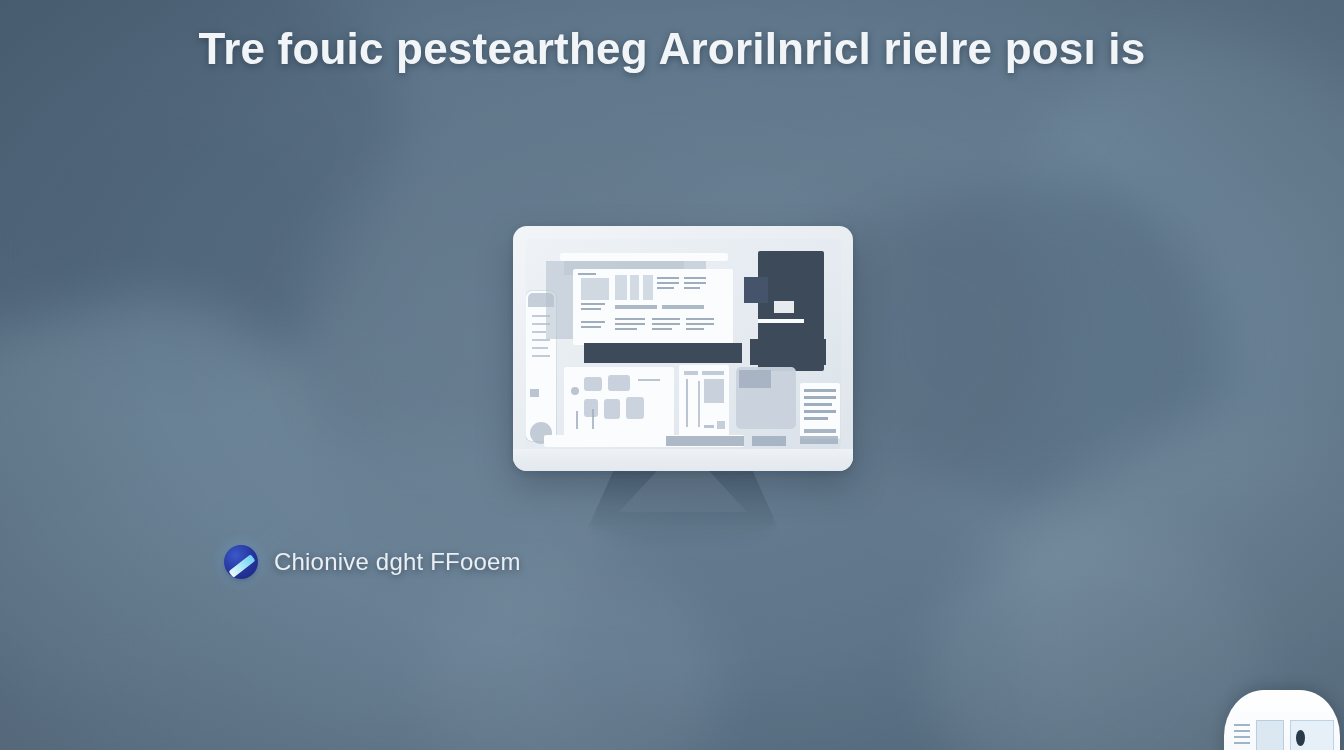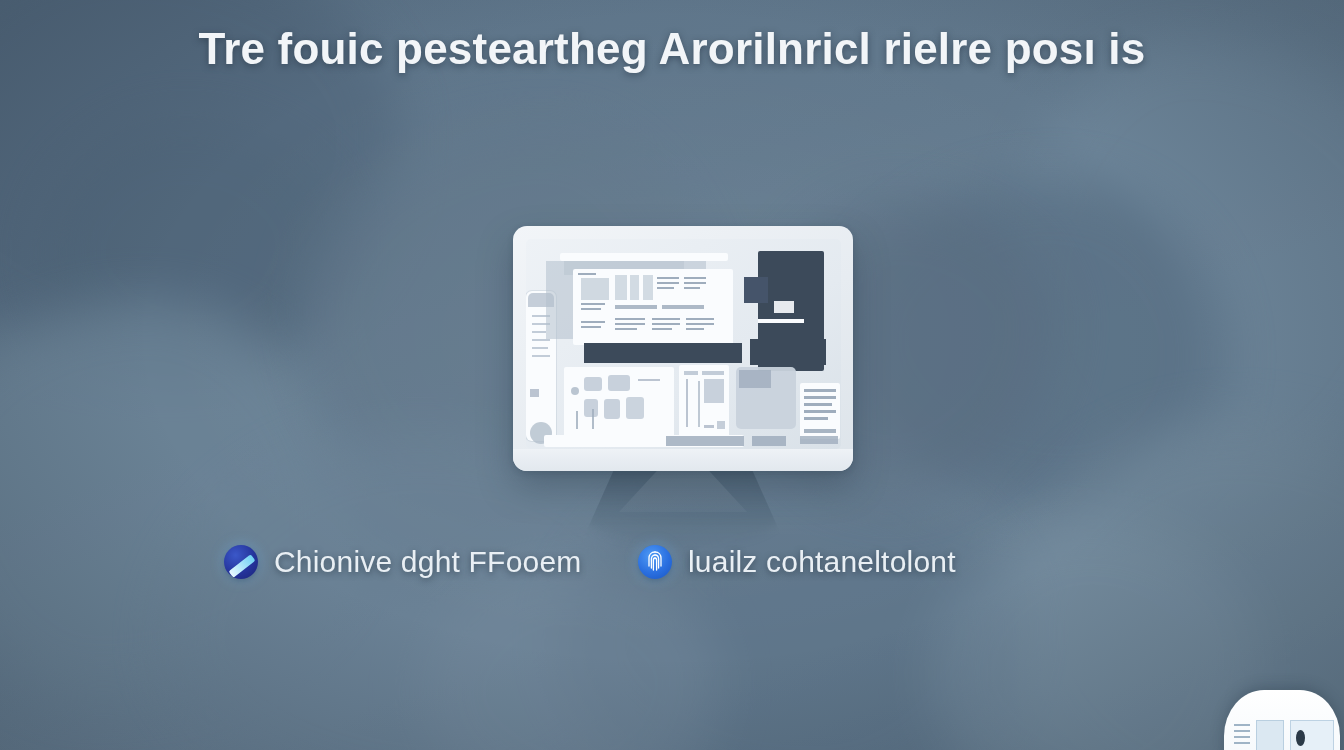--- a/index.html
+++ b/index.html
@@ -189,21 +189,21 @@
   }
   .ic-crescent:after {
     content:"";
     position:absolute; right:-4px; bottom:-5px;
     width:30px; height:30px;
     background:linear-gradient(135deg,#d7f1ff,#4fc2ee);
     border-radius:50%;
     clip-path:polygon(0% 100%, 100% 100%, 100% 0%);
   }
   .bullet-label {
-    font-size:30px;
+    font-size:24px;
     color:#e9eff4;
     letter-spacing:.2px;
     white-space:nowrap;
     text-shadow:0 2px 6px rgba(33,48,62,.6);
   }
 
   
   #corner-badge {
     position:absolute;
     right:4px; bottom:-18px;
@@ -345,33 +345,20 @@
   </div>
 
   <div id="bullets">
 
     <div class="bullet">
       <span class="bullet-icon ic-pen"></span>
       <span class="bullet-label">Chionive dght FFooem</span>
     </div>
 
 
-    <div class="bullet">
-      <span class="bullet-icon ic-fingerprint">
-        <svg width="20" height="24" viewBox="0 0 20 24" fill="none" stroke="#ffffff" stroke-width="1.3" stroke-linecap="round">
-          <path d="M10 2c-4 0-6 3-6 6v8"></path>
-          <path d="M10 5c-2.6 0-3.6 2-3.6 4.2V18"></path>
-          <path d="M10 8c-1.2 0-1.6 1-1.6 2.2V20"></path>
-          <path d="M10 2c4 0 6 3 6 6v8"></path>
-          <path d="M10 5c2.6 0 3.6 2 3.6 4.2V18"></path>
-          <path d="M10 8c1.2 0 1.6 1 1.6 2.2V20"></path>
-        </svg>
-      </span>
-      <span class="bullet-label">luailz cohtaneltolont</span>
-    </div>
 
   </div>
 
   <div id="corner-badge">
     <div class="cb" style="left:10px; top:34px; width:16px; height:2px; background:#9fb4c6;"></div>
     <div class="cb" style="left:10px; top:40px; width:16px; height:2px; background:#9fb4c6;"></div>
     <div class="cb" style="left:10px; top:46px; width:16px; height:2px; background:#9fb4c6;"></div>
     <div class="cb" style="left:10px; top:52px; width:16px; height:2px; background:#9fb4c6;"></div>
     <div class="cb" style="left:32px; top:30px; width:28px; height:48px; background:#dbe8f2; border:1px solid #b9cfe0;"></div>
     <div class="cb" style="left:66px; top:30px; width:44px; height:48px; background:#e6f0f8; border:1px solid #bdd2e3;"></div>

